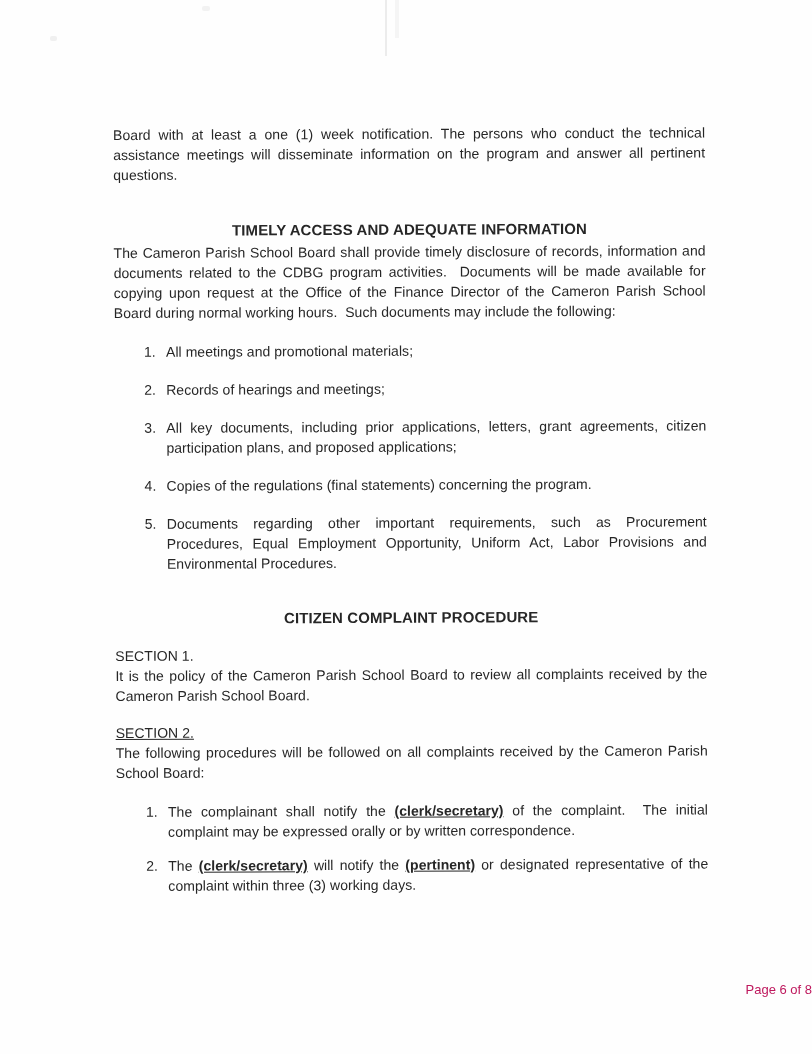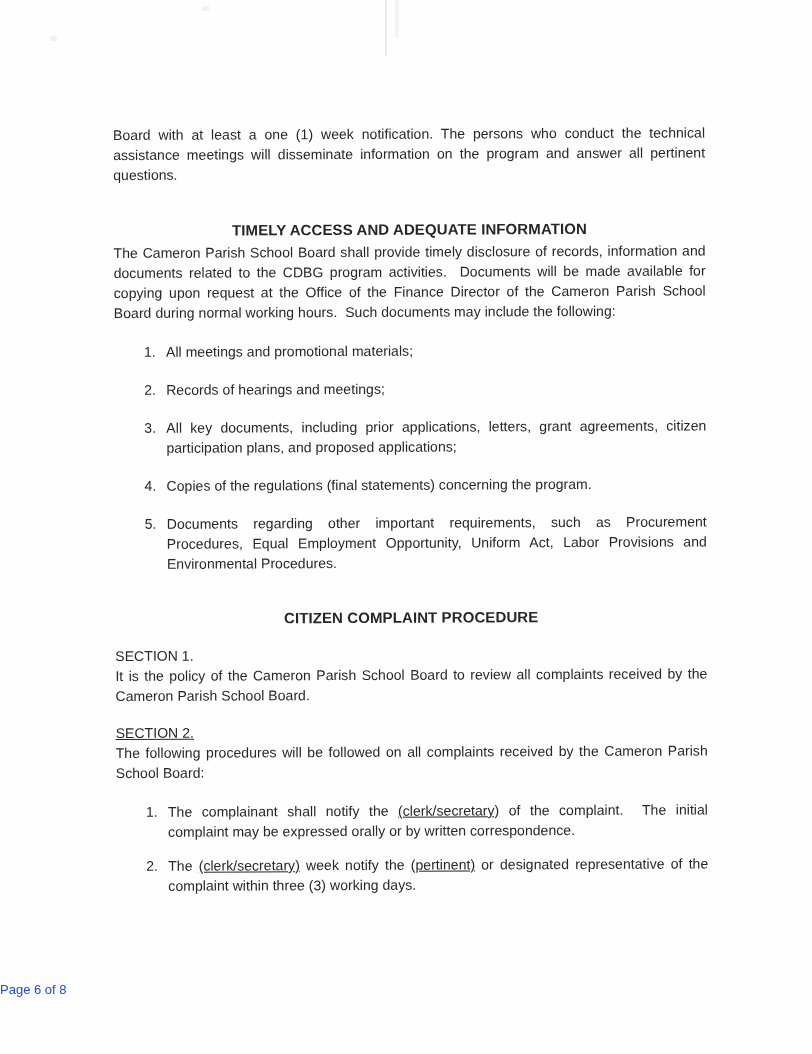--- a/index.html
+++ b/index.html
@@ -43,29 +43,29 @@
     letter-spacing: 0.1px;
   }
   .heading-2 { margin-top: 35px; margin-bottom: 0; }
   .numlist { margin: 19px 0 0 30px; padding: 0; }
   .list-item { display: flex; margin-bottom: 18px; }
   .complaint-list .list-item { margin-bottom: 14px; }
   .num { flex: 0 0 22px; }
   .txt { flex: 1; text-align: justify; white-space: pre-wrap; }
   .section-label { margin: 17px 0 0 0; }
   .underlined { text-decoration: underline; }
-  .u { text-decoration: underline; }
+  .u { text-decoration: underline; font-weight: bold; }
   .footer {
     position: absolute;
     left: 0;
     top: 982px;
     width: 100%;
-    text-align: left;
+    text-align: right;
     font-size: 13px;
-    color: #1d4ed8;
+    color: #be185d;
   }
 </style>
 </head>
 <body>
 
 <div class="page">
 
   <div class="artifact vline1"></div>
   <div class="artifact vline2"></div>
   <div class="artifact speck1"></div>
@@ -110,21 +110,21 @@
     <p class="section-label underlined">SECTION 2.</p>
     <p class="para">The following procedures will be followed on all complaints received by the Cameron Parish School Board:</p>
 
     <div class="numlist complaint-list">
       <div class="list-item">
         <span class="num">1.</span>
         <span class="txt"><span>The complainant shall notify the </span><span class="u">(clerk/secretary)</span><span> of the complaint.  The initial complaint may be expressed orally or by written correspondence.</span></span>
       </div>
       <div class="list-item">
         <span class="num">2.</span>
-        <span class="txt"><span>The </span><span class="u">(clerk/secretary)</span><span> week notify the </span><span class="u">(pertinent)</span><span> or designated representative of the complaint within three (3) working days.</span></span>
+        <span class="txt"><span>The </span><span class="u">(clerk/secretary)</span><span> will notify the </span><span class="u">(pertinent)</span><span> or designated representative of the complaint within three (3) working days.</span></span>
       </div>
     </div>
 
   </div>
 
   <div class="footer">Page 6 of 8</div>
 
 </div>
 
 </body></html>

